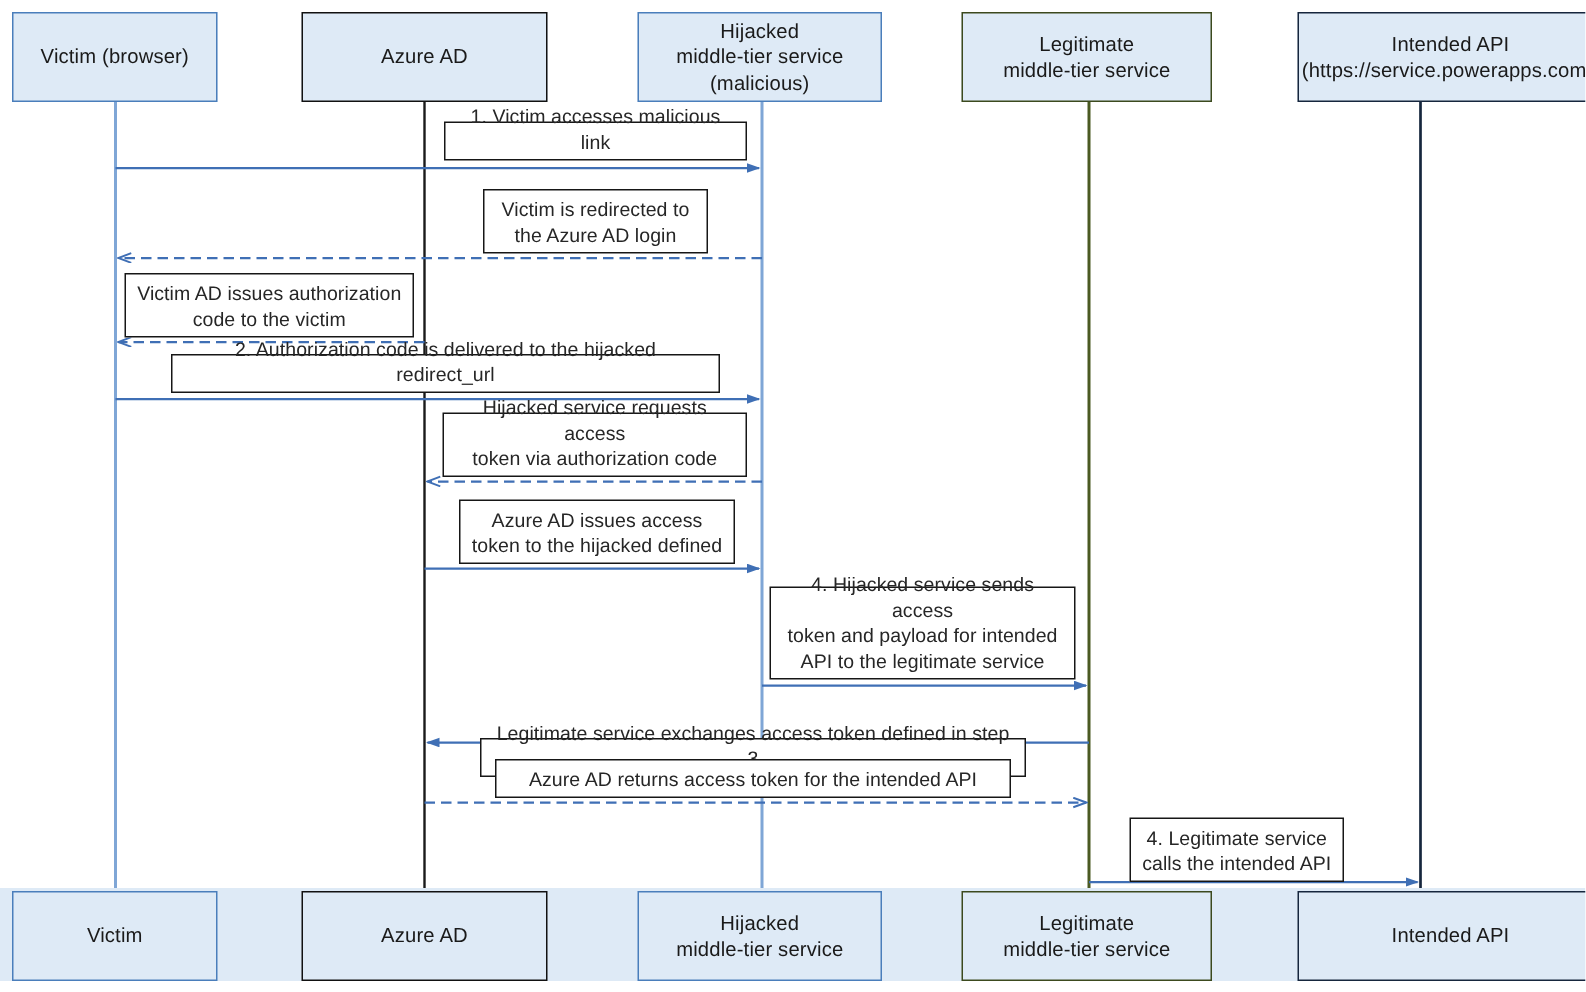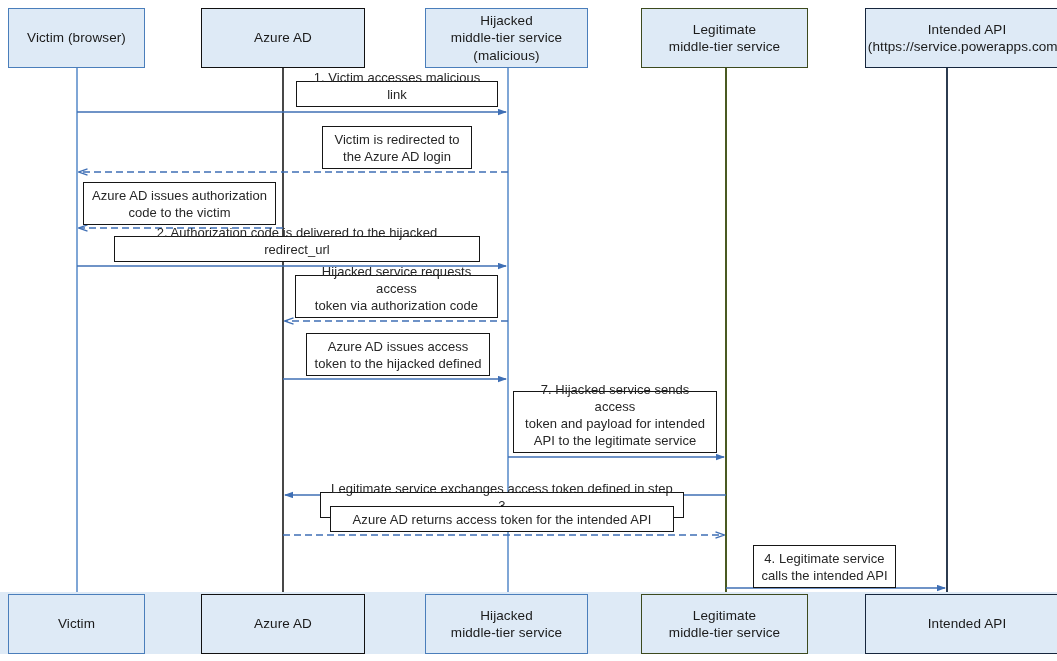--- a/index.html
+++ b/index.html
@@ -157,36 +157,36 @@
 
   <div id="messages-layer">
       <div class="msg" style="left: 296px; top: 81px; width: 202px; height: 26px;">
         <span class="mlabel">1. Victim accesses malicious link</span>
       </div>
       <div class="msg" style="left: 322px; top: 126px; width: 150px; height: 43px;">
         <span class="mlabel">Victim is redirected to
 the Azure AD login</span>
       </div>
       <div class="msg" style="left: 83px; top: 182px; width: 193px; height: 43px;">
-        <span class="mlabel">Azure AD issues authorization
+        <span class="mlabel">Victim AD issues authorization
 code to the victim</span>
       </div>
       <div class="msg" style="left: 114px; top: 236px; width: 366px; height: 26px;">
         <span class="mlabel">2. Authorization code is delivered to the hijacked redirect_url</span>
       </div>
       <div class="msg" style="left: 295px; top: 275px; width: 203px; height: 43px;">
         <span class="mlabel">Hijacked service requests access
 token via authorization code</span>
       </div>
       <div class="msg" style="left: 306px; top: 333px; width: 184px; height: 43px;">
         <span class="mlabel">Azure AD issues access
 token to the hijacked defined</span>
       </div>
       <div class="msg" style="left: 513px; top: 391px; width: 204px; height: 62px;">
-        <span class="mlabel">7. Hijacked service sends access
+        <span class="mlabel">4. Hijacked service sends access
 token and payload for intended
 API to the legitimate service</span>
       </div>
       <div class="msg" style="left: 320px; top: 464px; width: 364px; height: 26px; margin-top: 28px;">
         <span class="mlabel">Legitimate service exchanges access token defined in step 3</span>
       </div>
       <div class="msg" style="left: 330px; top: 506px; width: 344px; height: 26px;">
         <span class="mlabel">Azure AD returns access token for the intended API</span>
       </div>
       <div class="msg" style="left: 753px; top: 545px; width: 143px; height: 43px;">

